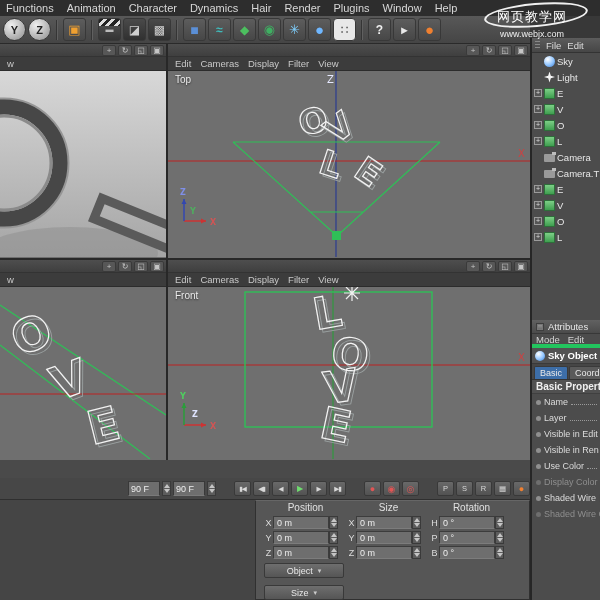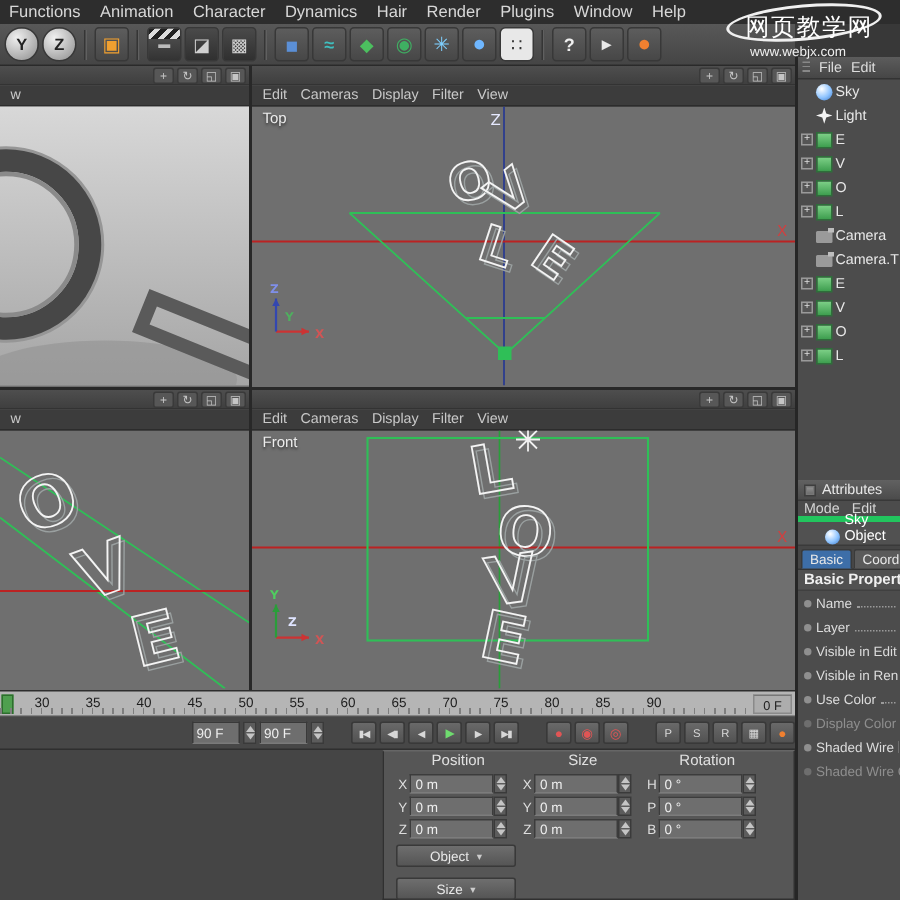--- a/index.html
+++ b/index.html
@@ -26,21 +26,21 @@
   .i-sky{color:#6fb7ff;font-size:15px;}
   .i-dice{background:#e8e8e8;color:#333;border-radius:4px;font-size:12px;}
   .i-help{color:#efefef;font-weight:bold;}
   .i-arrow{color:#e8e8e8;font-size:11px;}
   .i-orangeball{color:#f08030;font-size:15px;}
   .tr-corner{position:absolute;left:530px;top:16px;width:70px;height:22px;background:#383838;}
 
   
   .watermark{position:absolute;left:482px;top:1px;width:118px;height:40px;z-index:10;pointer-events:none;}
   .watermark .oval{position:absolute;left:2px;top:2px;width:104px;height:24px;border:2px solid #f0f0f0;border-radius:50%;transform:rotate(-5deg);}
-  .watermark .cn{position:absolute;left:15px;top:7px;font-size:16px;color:#fff;letter-spacing:1px;white-space:nowrap;}
+  .watermark .cn{position:absolute;left:15px;top:7px;font-size:13px;color:#fff;letter-spacing:1px;white-space:nowrap;}
   .watermark .url{position:absolute;left:18px;top:28px;font-size:9px;color:#eee;white-space:nowrap;}
 
   
   .viewports{position:absolute;left:0;top:44px;width:530px;height:416px;background:#282828;}
   .vp{position:absolute;background:#6f6f6f;overflow:hidden;}
   .vp-left-top{left:0;top:0;width:166px;height:214px;}
   .vp-top{left:168px;top:0;width:362px;height:214px;}
   .vp-left-bottom{left:0;top:216px;width:166px;height:200px;}
   .vp-front{left:168px;top:216px;width:362px;height:200px;}
   .vp-hdr{height:13px;background:linear-gradient(#4e4e4e,#3f3f3f);border-bottom:1px solid #333;position:relative;}
@@ -102,21 +102,21 @@
   .exp{width:8px;height:8px;border:1px solid #9a9a9a;background:#555;font-size:7px;line-height:6px;text-align:center;color:#ddd;flex:none;}
   .exp.empty{visibility:hidden;}
   .ic{width:11px;height:11px;flex:none;position:relative;}
   .ic-sky{border-radius:50%;background:radial-gradient(circle at 35% 30%,#ffffff,#8fc4ff 55%,#3a78c9);}
   .ic-light{background:#f5f5f5;clip-path:polygon(50% 0,62% 38%,100% 50%,62% 62%,50% 100%,38% 62%,0 50%,38% 38%);}
   .ic-text{background:linear-gradient(#7dd087,#3e9e4f);border:1px solid #2e6e3a;}
   .ic-camera{background:#9a9a9a;height:8px;margin-top:2px;border-radius:1px;}
   .ic-camera::after{content:"";position:absolute;right:-1px;top:-2px;width:4px;height:3px;background:#bdbdbd;}
   .attrs{position:absolute;left:0;top:282px;width:100%;}
   .amenu{height:14px;display:flex;gap:8px;align-items:center;padding-left:4px;font-size:9.5px;color:#d5d5d5;background:#4c4c4c;border-bottom:4px solid #22c55e;}
-  .aobj{height:16px;display:flex;gap:3px;align-items:flex-end;padding-left:18px;font-size:9.5px;font-weight:normal;color:#fff;background:#515151;border-bottom:1px solid #3a3a3a;}
+  .aobj{height:16px;display:flex;gap:3px;align-items:center;padding-left:3px;font-size:9.5px;font-weight:bold;color:#fff;background:#515151;border-bottom:1px solid #3a3a3a;}
   .aobj .ic{width:10px;height:10px;}
   .atabs{height:16px;display:flex;align-items:flex-end;gap:1px;padding-left:2px;background:#464646;border-bottom:1px solid #333;}
   .tab{height:13px;padding:0 5px;font-size:9px;color:#e8e8e8;background:#5a5a5a;border:1px solid #3a3a3a;border-bottom:none;border-radius:2px 2px 0 0;display:flex;align-items:center;white-space:nowrap;}
   .tab.active{background:#3d6ea8;}
   .asection{height:14px;font-size:10px;font-weight:bold;color:#f0f0f0;padding-left:4px;display:flex;align-items:center;background:#515151;border-bottom:1px solid #404040;white-space:nowrap;overflow:hidden;}
   .arow{height:16px;display:flex;align-items:center;gap:3px;padding:0 3px 0 4px;font-size:9px;color:#dcdcdc;white-space:nowrap;overflow:hidden;}
   .arow .bullet{width:5px;height:5px;border-radius:50%;background:#8f8f8f;flex:none;}
   .arow .fill{flex:1;border-bottom:1px dotted #9a9a9a;min-width:3px;margin-bottom:-4px;}
   .arow.disabled{color:#8e8e8e;}
   .arow.disabled .bullet{background:#6e6e6e;}
@@ -316,38 +316,20 @@
             <path d="M16,116 l-2.5,5 h5 z" fill="#2a9d3a"></path>
             <text x="42" y="142" class="gzlbl" fill="#d05555">X</text>
             <text x="12" y="112" class="gzlbl" fill="#4fce5f">Y</text>
             <text x="24" y="130" class="gzlbl" fill="#dfe4ff">Z</text>
           </g>
         </svg>
       </div>
     </div>
   </div>
 
-  <div class="ruler">
-    <div class="range"></div>
-    <div class="ticks"></div>
-    <span class="tick" style="left:28px">30</span>
-    <span class="tick" style="left:62px">35</span>
-    <span class="tick" style="left:96px">40</span>
-    <span class="tick" style="left:130px">45</span>
-    <span class="tick" style="left:164px">50</span>
-    <span class="tick" style="left:198px">55</span>
-    <span class="tick" style="left:232px">60</span>
-    <span class="tick" style="left:266px">65</span>
-    <span class="tick" style="left:300px">70</span>
-    <span class="tick" style="left:334px">75</span>
-    <span class="tick" style="left:368px">80</span>
-    <span class="tick" style="left:402px">85</span>
-    <span class="tick" style="left:436px">90</span>
-    <input class="endfield" value="0 F" style="">
-  </div>
 
   <div class="transport">
     <input class="ffield" value="90 F" style="">
     <span class="fspin"></span>
     <input class="ffield" value="90 F" style="">
     <span class="fspin"></span>
     <span class="tgap"></span>
     <span class="tbtn">▮◀</span>
     <span class="tbtn">◀▮</span>
     <span class="tbtn">◀</span>

